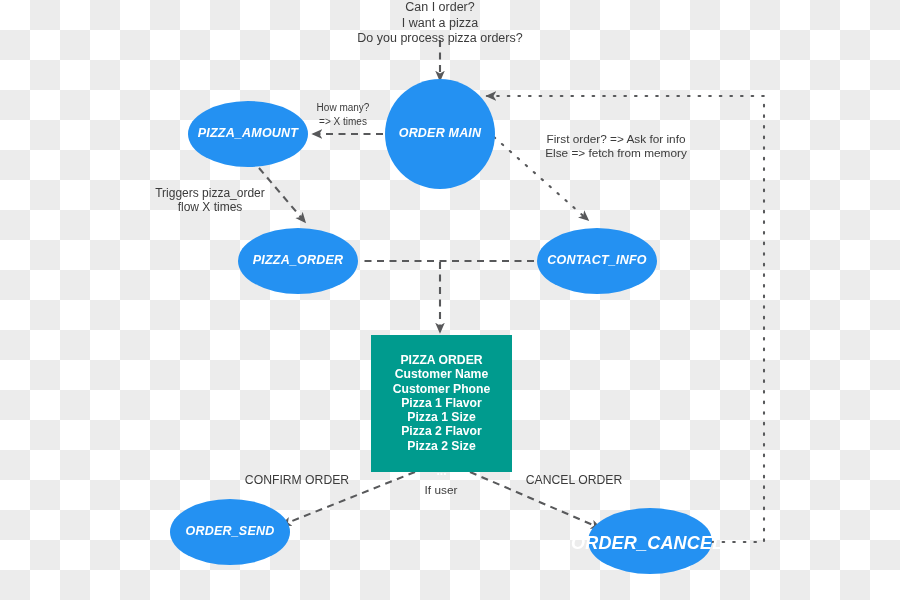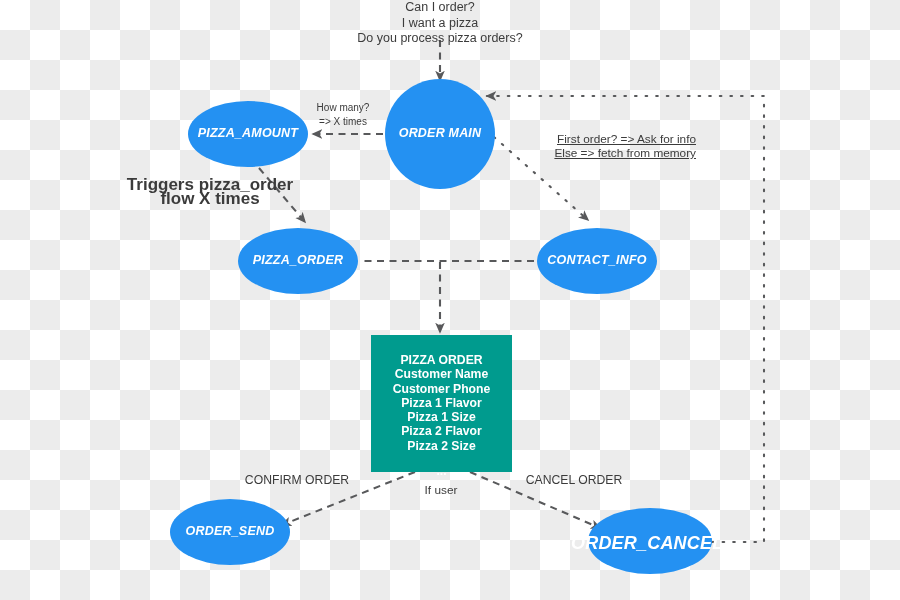--- a/index.html
+++ b/index.html
@@ -128,26 +128,26 @@
   <div>Pizza 2 Flavor</div>
   <div>Pizza 2 Size</div>
   <div style="margin-top:11px;">...</div>
 </div>
 
 <div class="edge-label" style="left:293px; top:101px; width:100px; font-size:10px;">
   <div>How many?</div>
   <div>=&gt; X times</div>
 </div>
 
-<div class="edge-label" style="left:116px; top:178px; width:188px; font-size:17px;font-weight:bold;">
+<div class="edge-label" style="left:116px; top:186px; width:188px; font-size:12px;">
   <div>Triggers pizza_order</div>
   <div>flow X times</div>
 </div>
 
-<div class="edge-label" style="left:536px; top:132px; width:160px; font-size:11.8px; text-align:right;text-decoration:underline;">
+<div class="edge-label" style="left:536px; top:132px; width:160px; font-size:11.8px; text-align:center;">
   <div>First order? =&gt; Ask for info</div>
   <div>Else =&gt; fetch from memory</div>
 </div>
 
 <div class="edge-label" style="left:237px; top:473px; width:120px; font-size:12.2px;">CONFIRM ORDER</div>
 
 <div class="edge-label" style="left:406px; top:483px; width:70px; font-size:11.8px;">If user</div>
 
 <div class="edge-label" style="left:514px; top:473px; width:120px; font-size:12.2px;">CANCEL ORDER</div>
 

